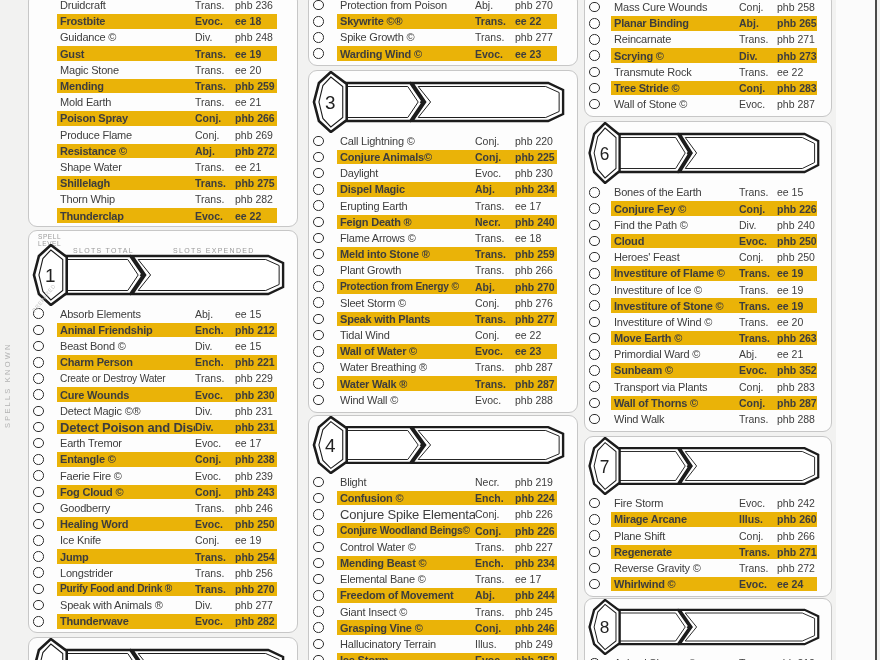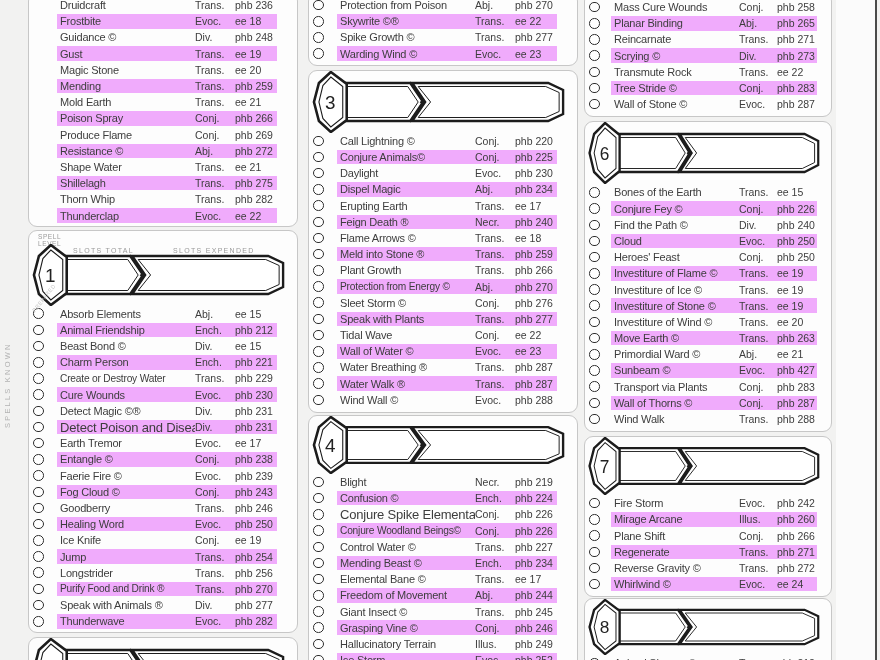--- a/index.html
+++ b/index.html
@@ -51,21 +51,21 @@
     letter-spacing:.5px;transform:rotate(-52deg);text-transform:uppercase;}
 
   
   .row{height:16.2px;display:grid;grid-template-columns:24px 1fr;align-items:center;padding-left:4px;}
   .col-right .row{grid-template-columns:22px 1fr;}
   .cb{width:10.5px;height:10.5px;border:1.6px solid #2e2e2e;border-radius:50%;background:#fff;box-sizing:border-box;}
   .cb.hidden{visibility:hidden;}
   .fields{display:grid;grid-template-columns:1fr 40px 42px;align-items:center;
     margin-right:20px;padding-left:3px;height:14.5px;}
   .col-right .fields{grid-template-columns:1fr 38px 40px;margin-right:14px;}
-  .row.striped .fields{background:#f0abfc;}
+  .row.striped .fields{background:#eab308;font-weight:bold;}
   .nm{font-size:11px;letter-spacing:-.2px;color:#3d3d3d;white-space:nowrap;overflow:hidden;}
   .nm.t1{font-size:10.2px;} .nm.t2{font-size:13px;}
   .sc,.rf{font-size:10.5px;color:#3d3d3d;white-space:nowrap;}
 </style>
 </head>
 <body>
 
 <div id="page">
   <div class="page-white"></div>
   <div class="page-edge"></div>
@@ -525,21 +525,21 @@
             <div class="cb"></div>
             <div class="fields">
               <div class="nm">Speak with Plants</div>
               <div class="sc">Trans.</div>
               <div class="rf">phb 277</div>
             </div>
           </div>
           <div class="row">
             <div class="cb"></div>
             <div class="fields">
-              <div class="nm">Tidal Wave</div>
+              <div class="nm">Tidal Wind</div>
               <div class="sc">Conj.</div>
               <div class="rf">ee 22</div>
             </div>
           </div>
           <div class="row striped">
             <div class="cb"></div>
             <div class="fields">
               <div class="nm">Wall of Water ©</div>
               <div class="sc">Evoc.</div>
               <div class="rf">ee 23</div>
@@ -843,21 +843,21 @@
               <div class="nm">Primordial Ward ©</div>
               <div class="sc">Abj.</div>
               <div class="rf">ee 21</div>
             </div>
           </div>
           <div class="row striped">
             <div class="cb"></div>
             <div class="fields">
               <div class="nm">Sunbeam ©</div>
               <div class="sc">Evoc.</div>
-              <div class="rf">phb 427</div>
+              <div class="rf">phb 352</div>
             </div>
           </div>
           <div class="row">
             <div class="cb"></div>
             <div class="fields">
               <div class="nm">Transport via Plants</div>
               <div class="sc">Conj.</div>
               <div class="rf">phb 283</div>
             </div>
           </div>

